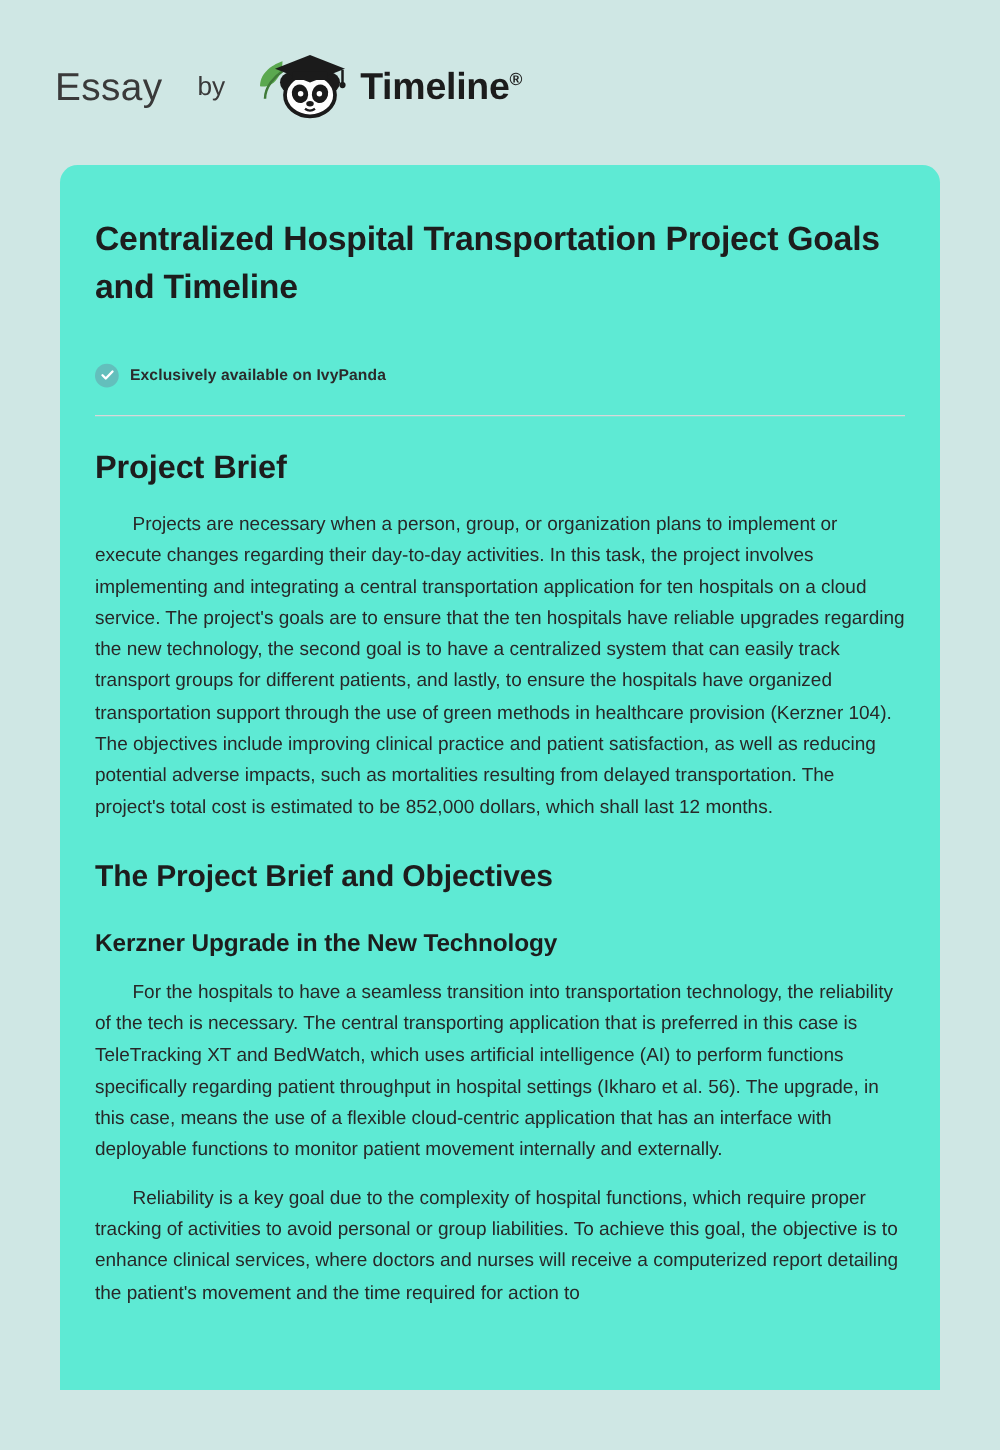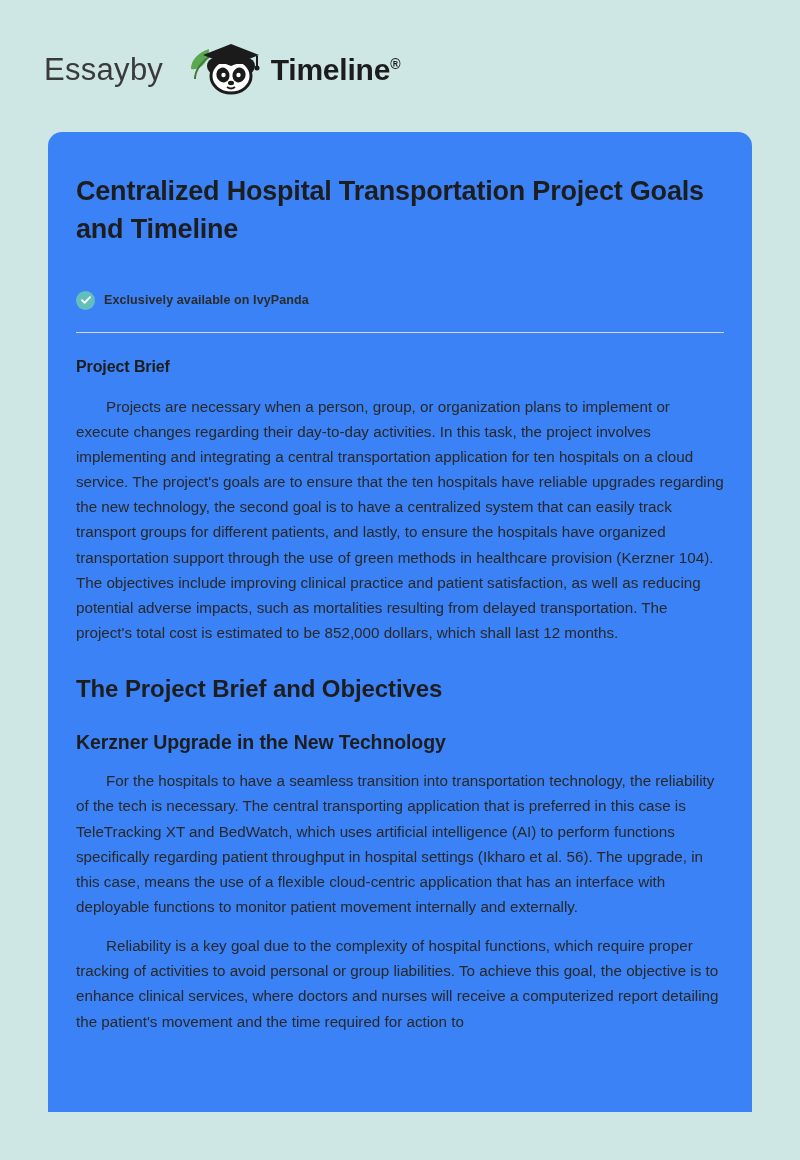--- a/index.html
+++ b/index.html
@@ -28,23 +28,23 @@
     height: 86px;
     box-sizing: border-box;
   }
   .brand-essay {
     font-size: 31px;
     color: #3a3a3a;
     letter-spacing: 0.3px;
     font-weight: 400;
   }
   .brand-by {
-    font-size: 31px;
+    font-size: 21px;
     color: #3a3a3a;
-    margin-left: 0;
+    margin-left: 28px;
     font-weight: 400;
   }
   .brand-logo {
     display: flex;
     align-items: center;
     margin-left: 18px;
   }
   .panda-mark {
     position: relative;
     width: 88px;
@@ -63,21 +63,21 @@
     vertical-align: super;
     font-weight: bold;
   }
   
   .card {
     position: absolute;
     left: 48px;
     top: 132px;
     width: 704px;
     height: 980px;
-    background: #3b82f6;
+    background: #5eead4;
     border-radius: 14px 14px 0 0;
     box-sizing: border-box;
     padding: 40px 28px 0 28px;
     overflow: hidden;
   }
   .doc-title {
     font-size: 27px;
     line-height: 1.42;
     font-weight: bold;
     color: #1d1d1d;
@@ -106,21 +106,21 @@
     color: #2b2b2b;
     margin-left: 9px;
     letter-spacing: 0.1px;
   }
   .divider {
     border: 0;
     border-top: 1px solid #d8d8d8;
     margin: 22px 0 0 0;
   }
   h2.section {
-    font-size: 16px;
+    font-size: 26px;
     font-weight: bold;
     color: #1d1d1d;
     margin: 25px 0 0 0;
     letter-spacing: -0.1px;
   }
   h2.section.big {
     font-size: 24px;
     margin-top: 30px;
   }
   h3.subsection {

